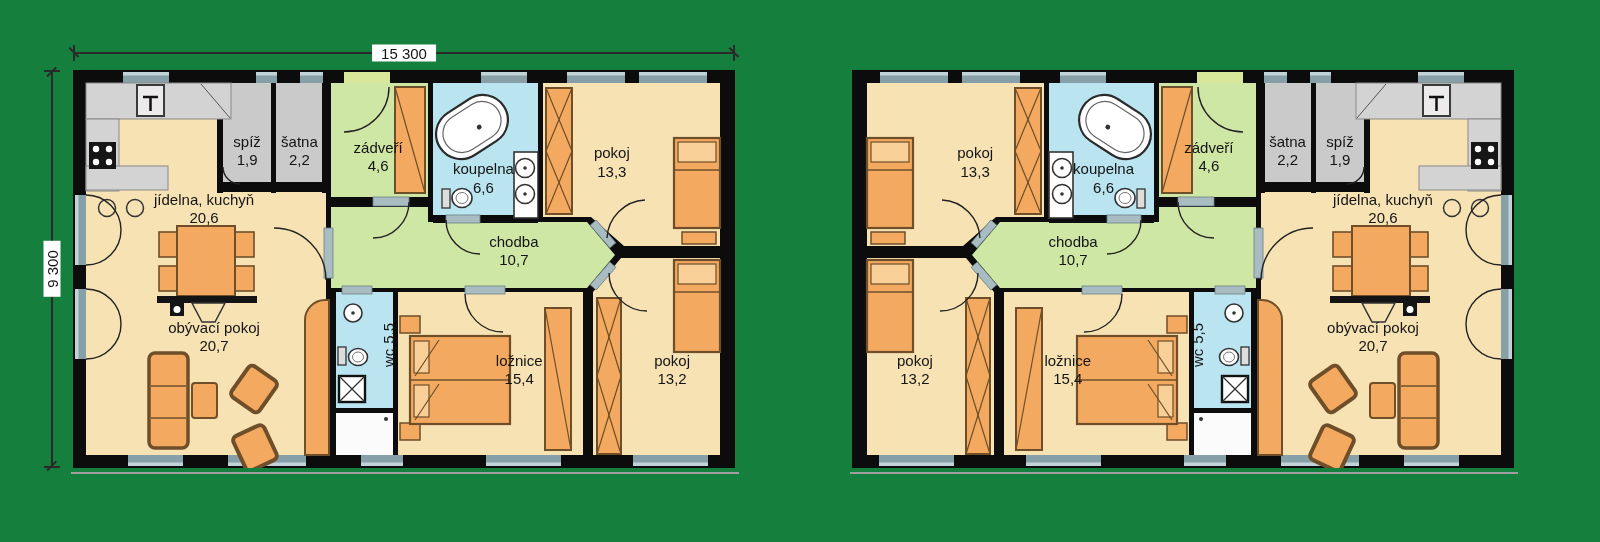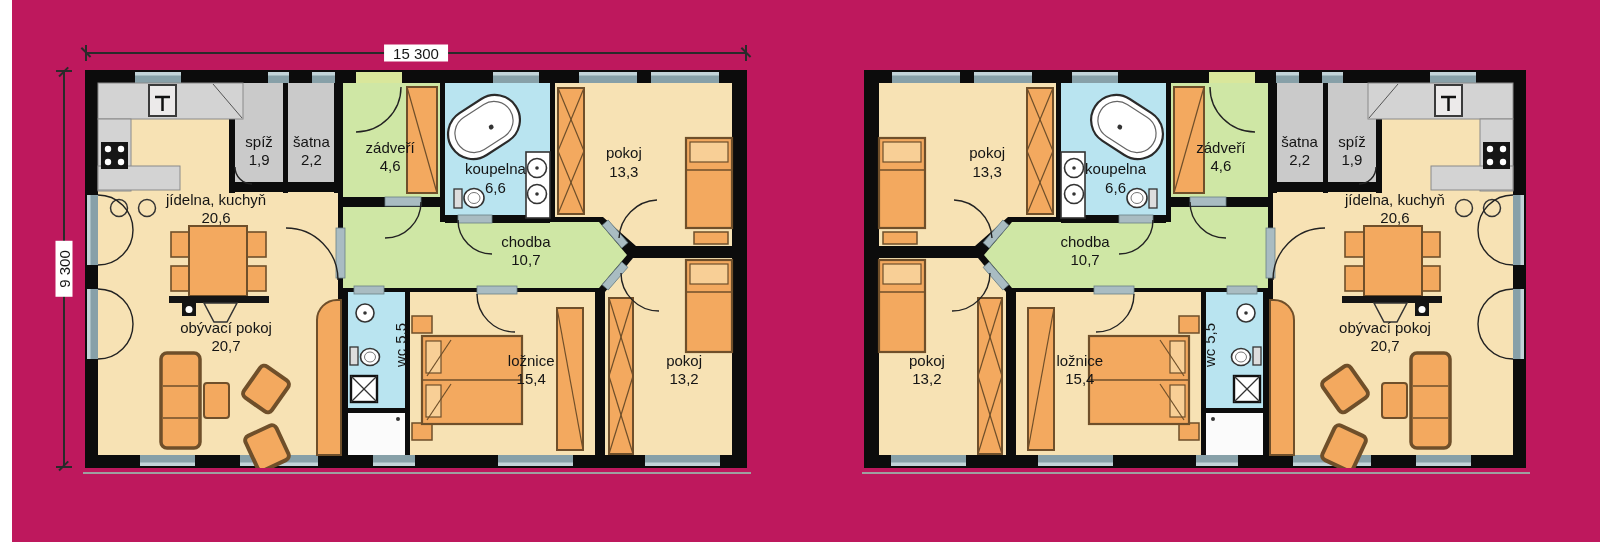--- a/index.html
+++ b/index.html
@@ -1,18 +1,18 @@
 <!DOCTYPE html>
 <html><head>
 <meta charset="utf-8">
 <style>
   html,body{margin:0;padding:0;background:#ffffff;}
   body{width:1600px;height:542px;position:relative;overflow:hidden;
        font-family:"Liberation Sans", sans-serif;}
-  .canvas{position:absolute;inset:0;background:#be185d;margin-left:12px;}
+  .canvas{position:absolute;inset:0;background:#15803d;}
 
   
   .plan{position:absolute;top:70px;width:662px;height:398px;}
   #plan-left{left:73px;}
   #plan-right{left:852px;}
   .plan-gfx{position:absolute;inset:0;}
   .plan-gfx svg{display:block;width:662px;height:398px;}
   .plan-gfx.mirrored svg{transform:scaleX(-1);}
   .labels{position:absolute;inset:0;pointer-events:none;}
 

